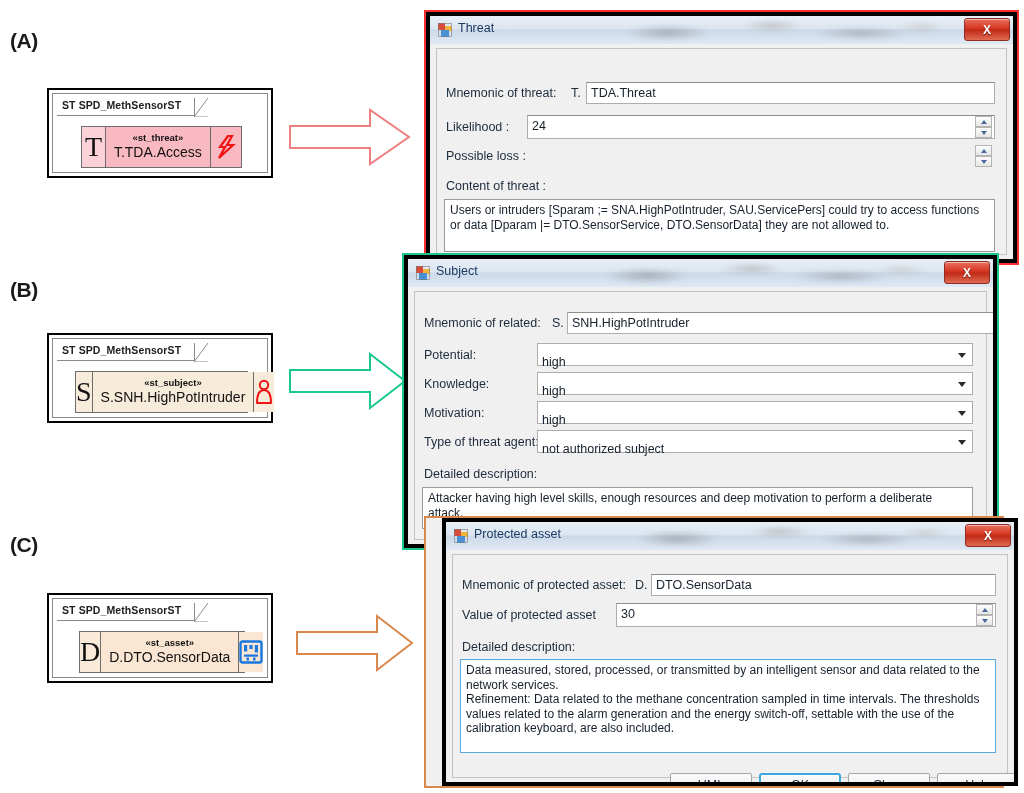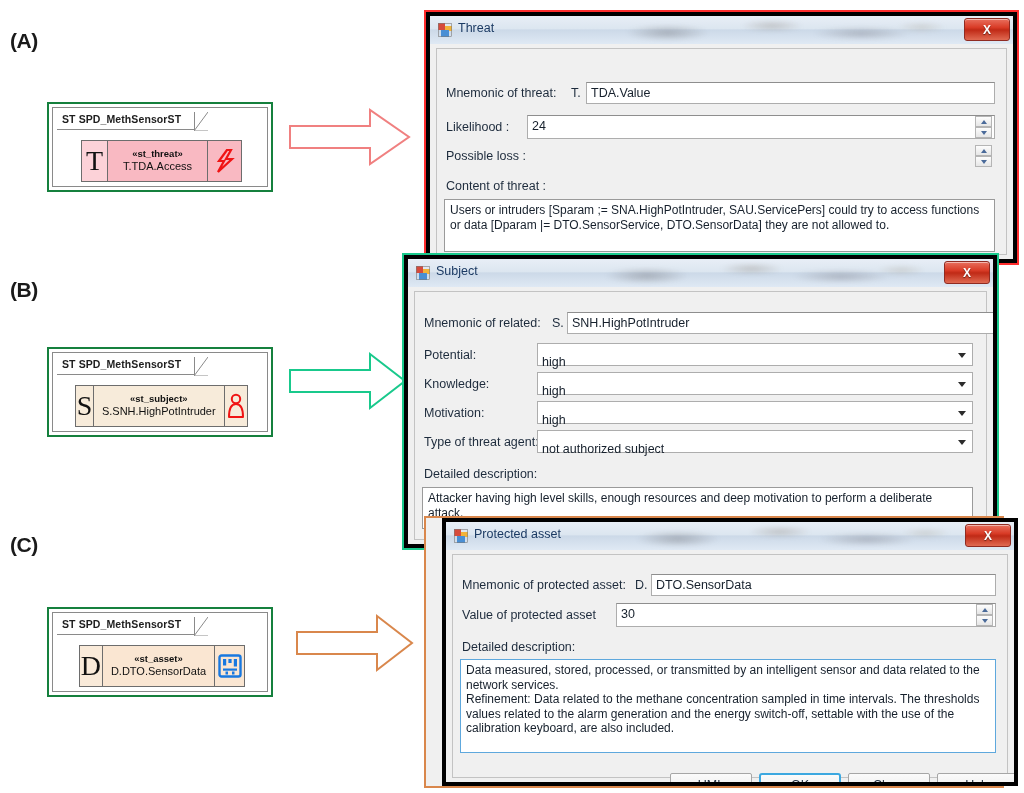--- a/index.html
+++ b/index.html
@@ -21,25 +21,24 @@
     font-family: "Liberation Sans", sans-serif;
     font-weight: bold;
     font-size: 21px;
     color: #1a1a1a;
     letter-spacing: -0.5px;
   }
 
   
   .uml-pkg {
     position: absolute;
-    border: 2px solid #15803d;
+    border: 2px solid #000000;
     background: #ffffff;
     box-sizing: border-box;
     padding: 3px;
-    margin-top: 14px;
   }
   .uml-pkg-inner {
     border: 1px solid #8a8a8a;
     width: 100%;
     height: 100%;
     box-sizing: border-box;
     position: relative;
     background: #fff;
   }
   .pkg-tab {
@@ -101,21 +100,21 @@
     padding: 0 8px;
   }
   .st-stereo {
     font-size: 9.5px;
     font-weight: bold;
     color: #111;
     line-height: 1.15;
     white-space: nowrap;
   }
   .st-name {
-    font-size: 11px;
+    font-size: 14px;
     color: #111;
     line-height: 1.2;
     white-space: nowrap;
   }
   .st-icon {
     width: 34px;
     border-left: 1px solid #6d6d6d;
     display: flex;
     align-items: center;
     justify-content: center;
@@ -373,21 +372,21 @@
       </svg>
       <div class="dlg-title-text">Threat</div>
       <div class="dlg-close">X</div>
     </div>
 
     <div class="dlg-body">
       <div class="dlg-panel">
 
         <div class="fld-label" style="left:9px; top:37px;">Mnemonic of threat:</div>
         <div class="prefix" style="left:134px; top:37px;">T.</div>
-        <div class="txtbox" style="left:149px; top:33px; width:409px; height:22px;">TDA.Value</div>
+        <div class="txtbox" style="left:149px; top:33px; width:409px; height:22px;">TDA.Threat</div>
 
         <div class="fld-label" style="left:9px; top:71px;">Likelihood :</div>
         <div class="txtbox" style="left:90px; top:66px; width:468px; height:24px;">24</div>
         <div class="spin" style="left:538px; top:67px; width:17px; height:22px;">
           <div class="spin-btn">
               <span class="spin-tri-up"></span>
             </div>
           <div class="spin-btn">
               <span class="spin-tri-dn"></span>
             </div>

